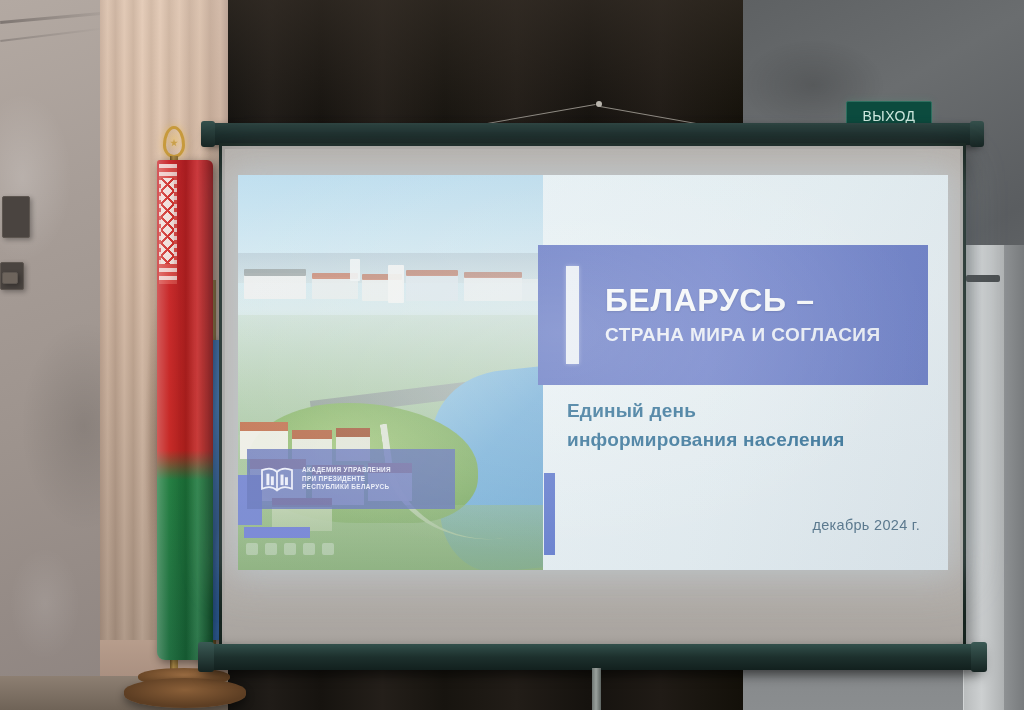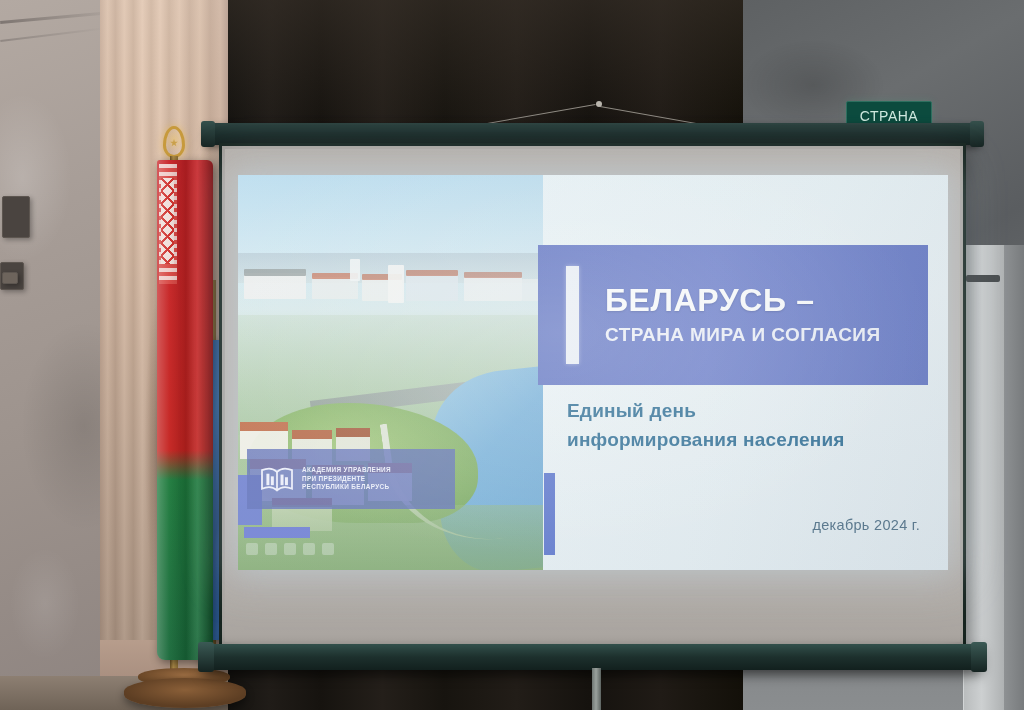--- a/index.html
+++ b/index.html
@@ -236,21 +236,21 @@
   <div class="drape-lit"></div>
 
   <div class="wall-right"></div>
   <div class="wall-right-low"></div>
   <div class="door-frame"></div>
   <div class="door-handle"></div>
   <div class="door-jamb"></div>
   <div class="floor"></div>
 
   <div class="exit-sign">
-    <span>СТРАНА</span>
+    <span>ВЫХОД</span>
   </div>
 
   <div class="flag-finial">
     <div class="drop"></div>
     <div class="star"></div>
   </div>
   <div class="pole-blue"></div>
   <div class="flag-blue"></div>
   <div class="pole-blr"></div>
   <div class="flag-blr">

